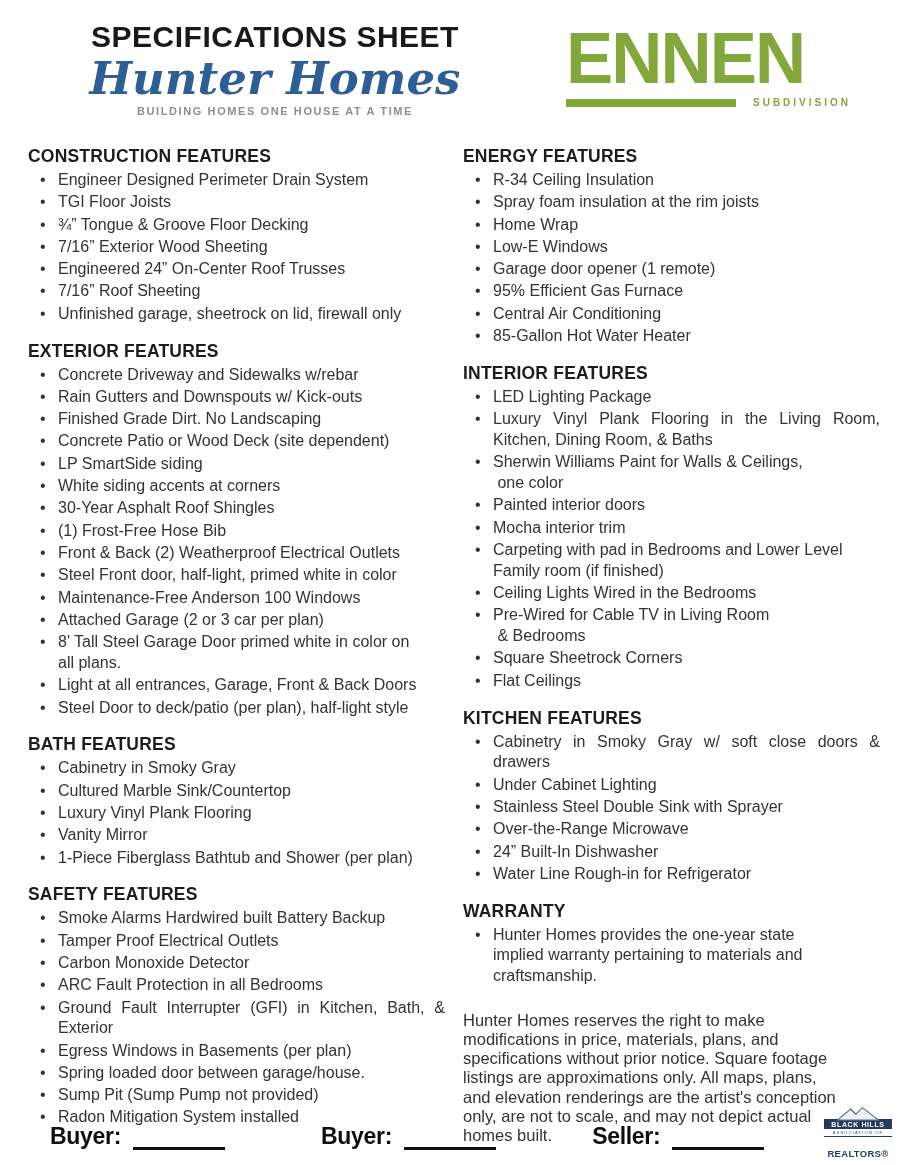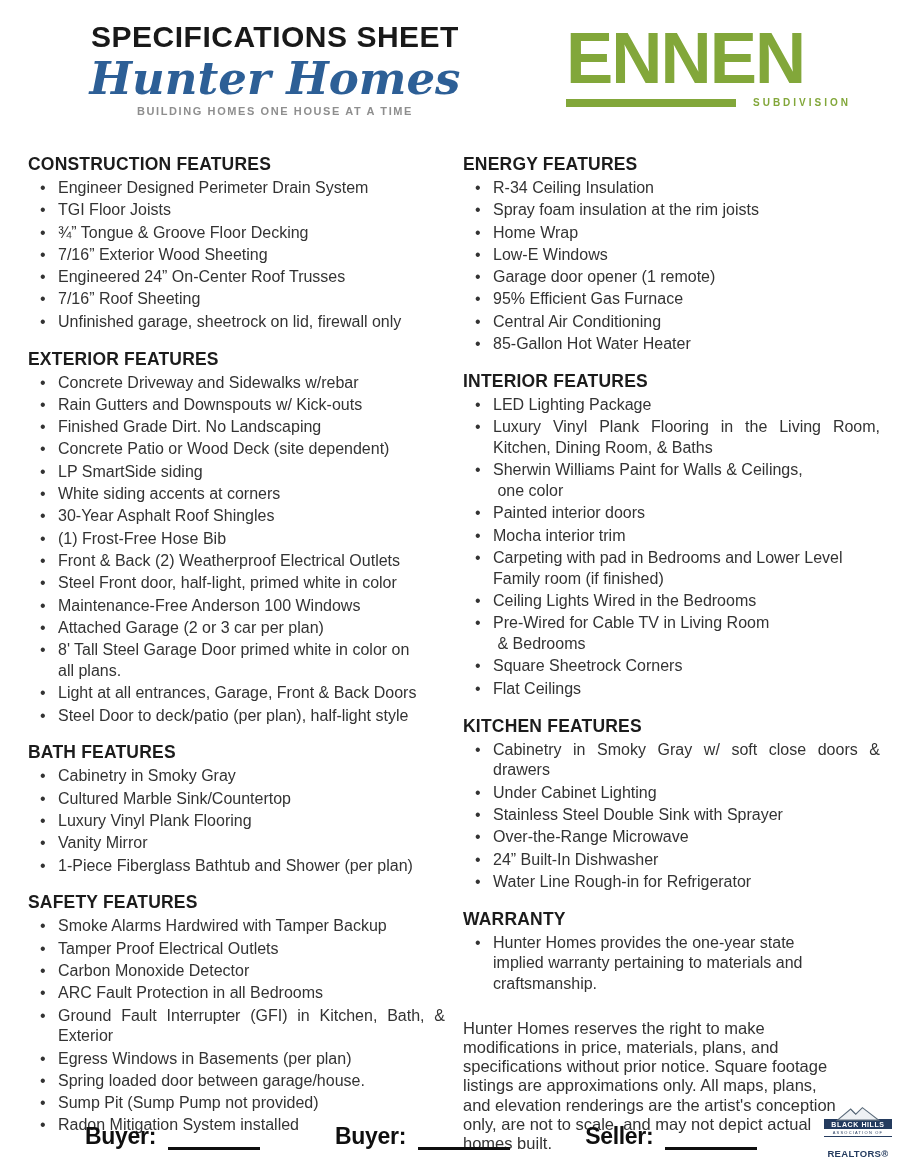--- a/index.html
+++ b/index.html
@@ -28,35 +28,35 @@
   .ennen-bar { height:8px; flex:0 0 170px; background:var(--green); }
   .ennen-sub { font-size:10px; font-weight:700; letter-spacing:3px; color:var(--green); margin-left:17px; }
 
   
   main { display:flex; gap:18px; padding:2px 20px 0 28px; }
   .col { flex:1; min-width:0; }
   .col h2 {
     font-size:17.5px; font-weight:700; color:#1c1c1c; letter-spacing:.2px;
     margin:16px 0 3px 0;
   }
-  .col > div > h2:first-child, .col h2.first { margin-top:10px; }
+  .col > div > h2:first-child, .col h2.first { margin-top:2px; }
   .col ul { list-style:none; padding-left:30px; }
   .col li {
     position:relative; font-size:16px; line-height:1.3; color:#333333;
     margin:1.5px 0; text-align:justify; white-space:pre-line;
   }
   .col li::before { content:"•"; position:absolute; left:-18px; top:0; color:#333333; }
   .disclaimer {
     font-size:16.5px; line-height:1.16; color:#333333; margin-top:24px;
     white-space:pre-line; text-align:left;
   }
 
   
   footer { position:absolute; left:0; right:0; bottom:4px; height:46px; }
-  .sigs { display:flex; gap:75px; padding-left:85px; padding-top:8px; }
+  .sigs { display:flex; gap:96px; padding-left:50px; padding-top:8px; }
   .sig { display:flex; align-items:flex-end; }
   .sig-label { font-size:23px; font-weight:800; color:#0f0f0f; letter-spacing:-.3px; }
   .sig-line { width:92px; border-bottom:3.5px solid #0f0f0f; margin-left:12px; height:20px; }
 
   .bh-logo { position:absolute; right:8px; bottom:2px; width:68px; text-align:center; }
   .bh-logo svg { display:block; margin:0 auto -2px auto; }
   .bh-bar { background:#243b5e; color:#ffffff; font-size:7px; font-weight:700; letter-spacing:.6px; padding:1.5px 0; }
   .bh-assoc { font-size:4px; color:#243b5e; letter-spacing:1.2px; margin:1px 0; }
   .bh-realtors { font-size:9.5px; font-weight:800; color:#243b5e; border-top:1px solid #243b5e; padding-top:11px; letter-spacing:.3px; }
 </style>
@@ -115,21 +115,21 @@
           <h2>BATH FEATURES</h2>
           <ul>
             <li>Cabinetry in Smoky Gray</li>
             <li>Cultured Marble Sink/Countertop</li>
             <li>Luxury Vinyl Plank Flooring</li>
             <li>Vanity Mirror</li>
             <li>1-Piece Fiberglass Bathtub and Shower (per plan)</li>
           </ul>
           <h2>SAFETY FEATURES</h2>
           <ul>
-            <li>Smoke Alarms Hardwired with Tamper Backup</li>
+            <li>Smoke Alarms Hardwired built Battery Backup</li>
             <li>Tamper Proof Electrical Outlets</li>
             <li>Carbon Monoxide Detector</li>
             <li>ARC Fault Protection in all Bedrooms</li>
             <li>Ground Fault Interrupter (GFI) in Kitchen, Bath, &amp; Exterior</li>
             <li>Egress Windows in Basements (per plan)</li>
             <li>Spring loaded door between garage/house.</li>
             <li>Sump Pit (Sump Pump not provided)</li>
             <li>Radon Mitigation System installed</li>
           </ul>
         </div>

